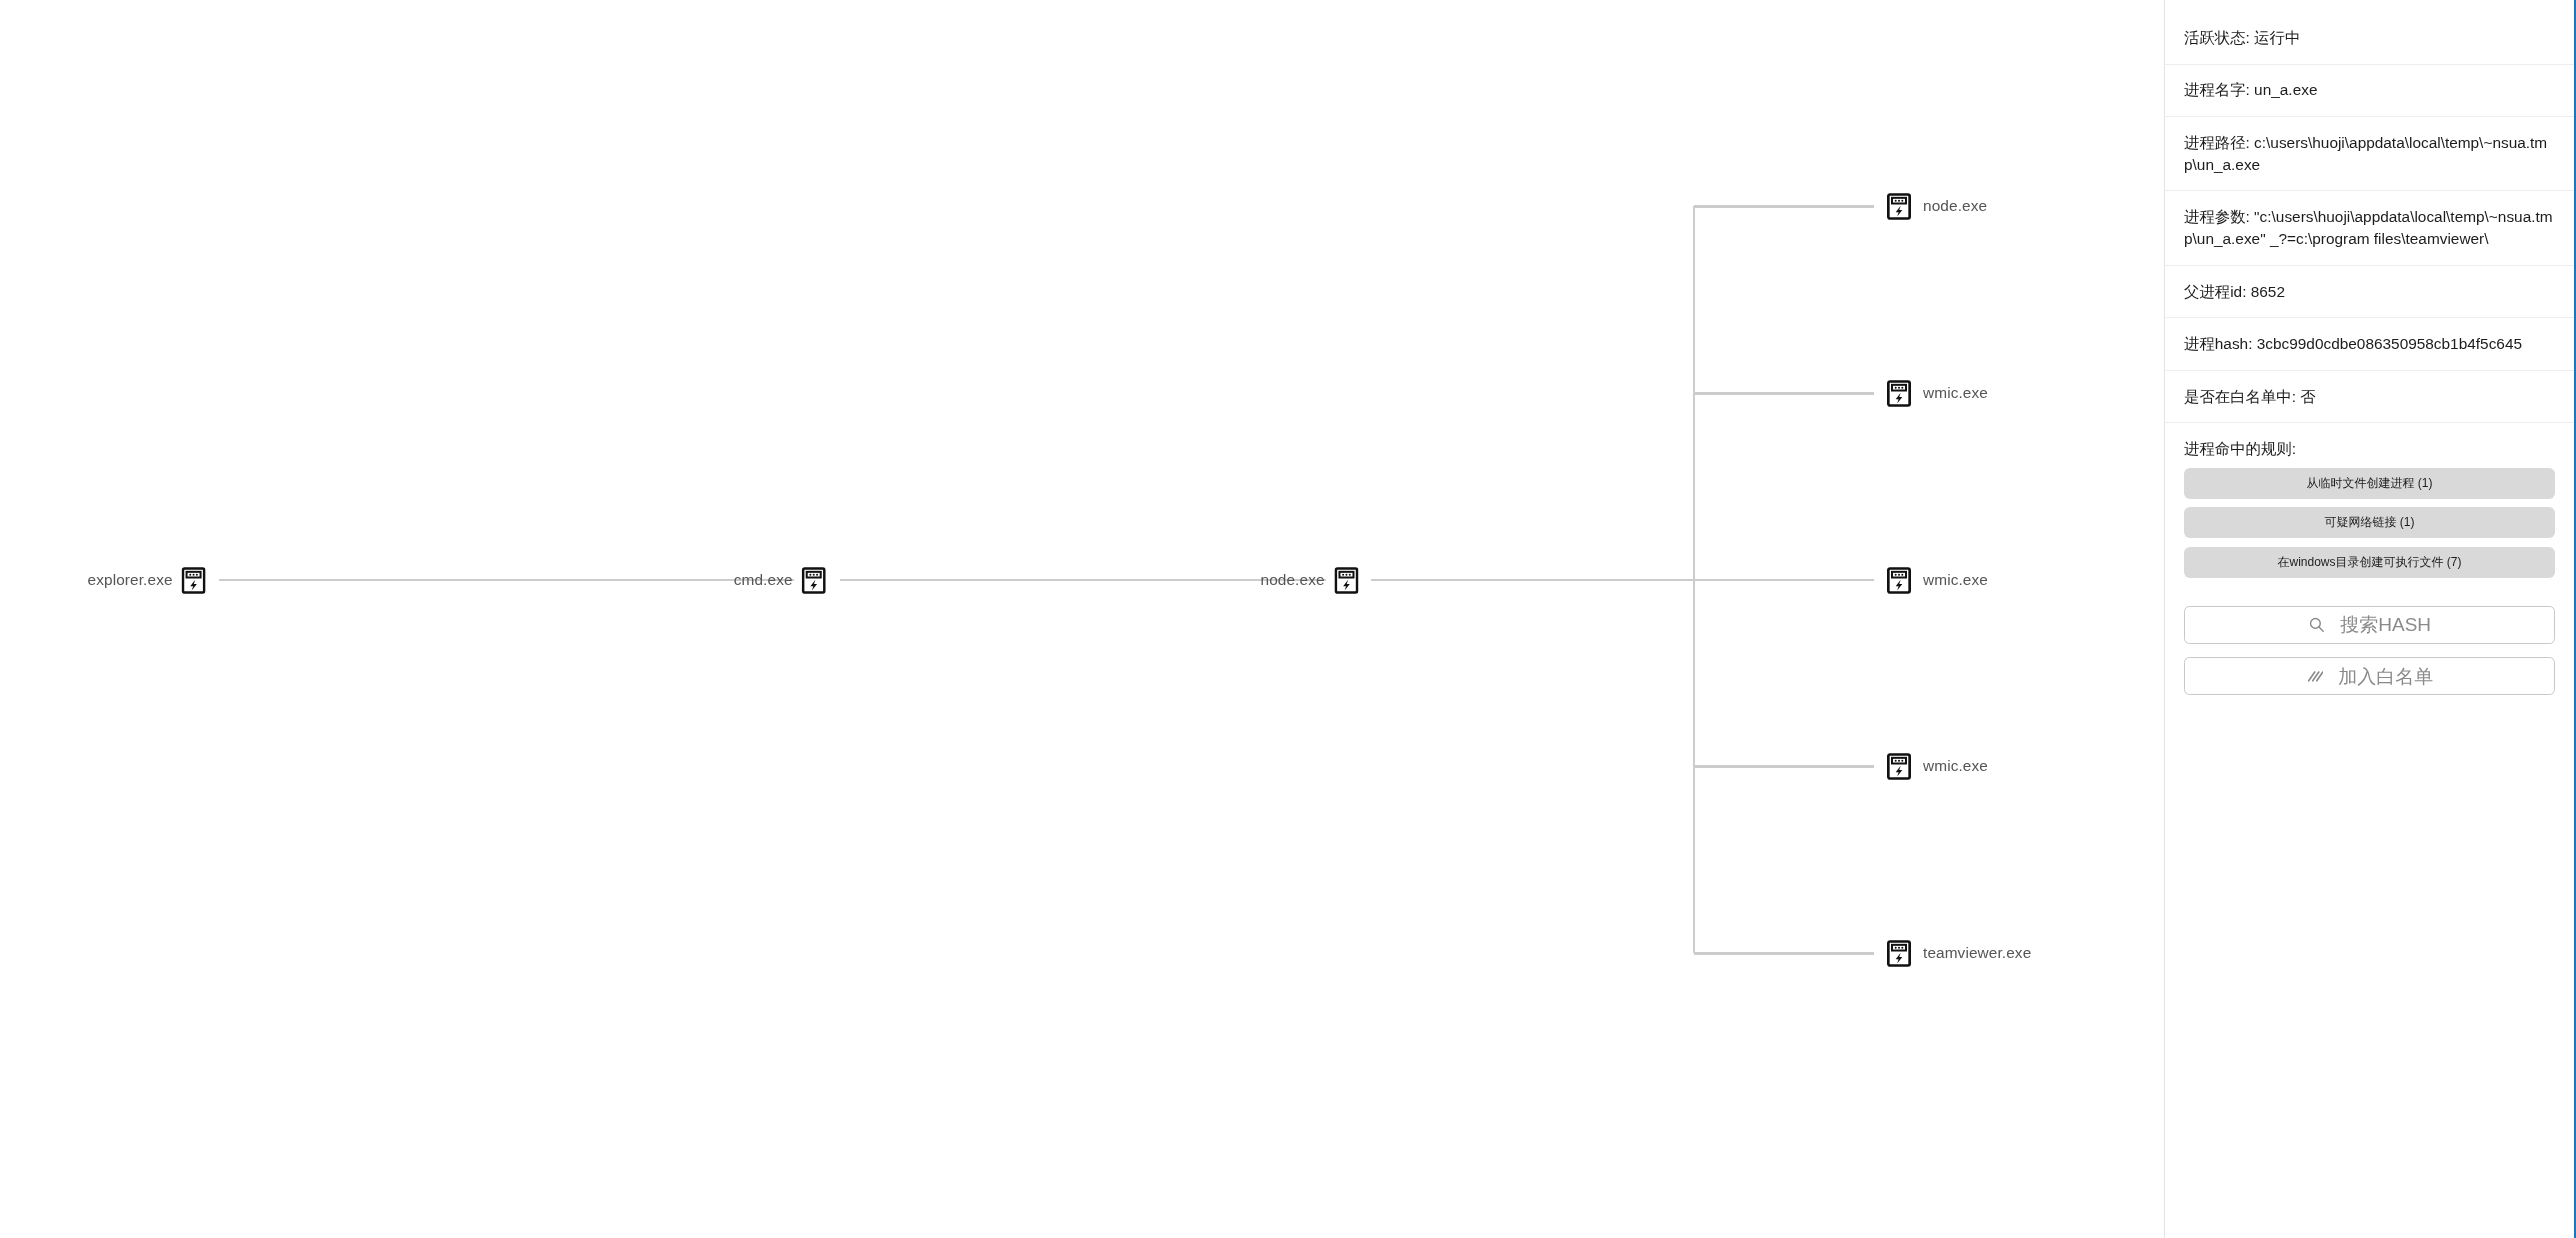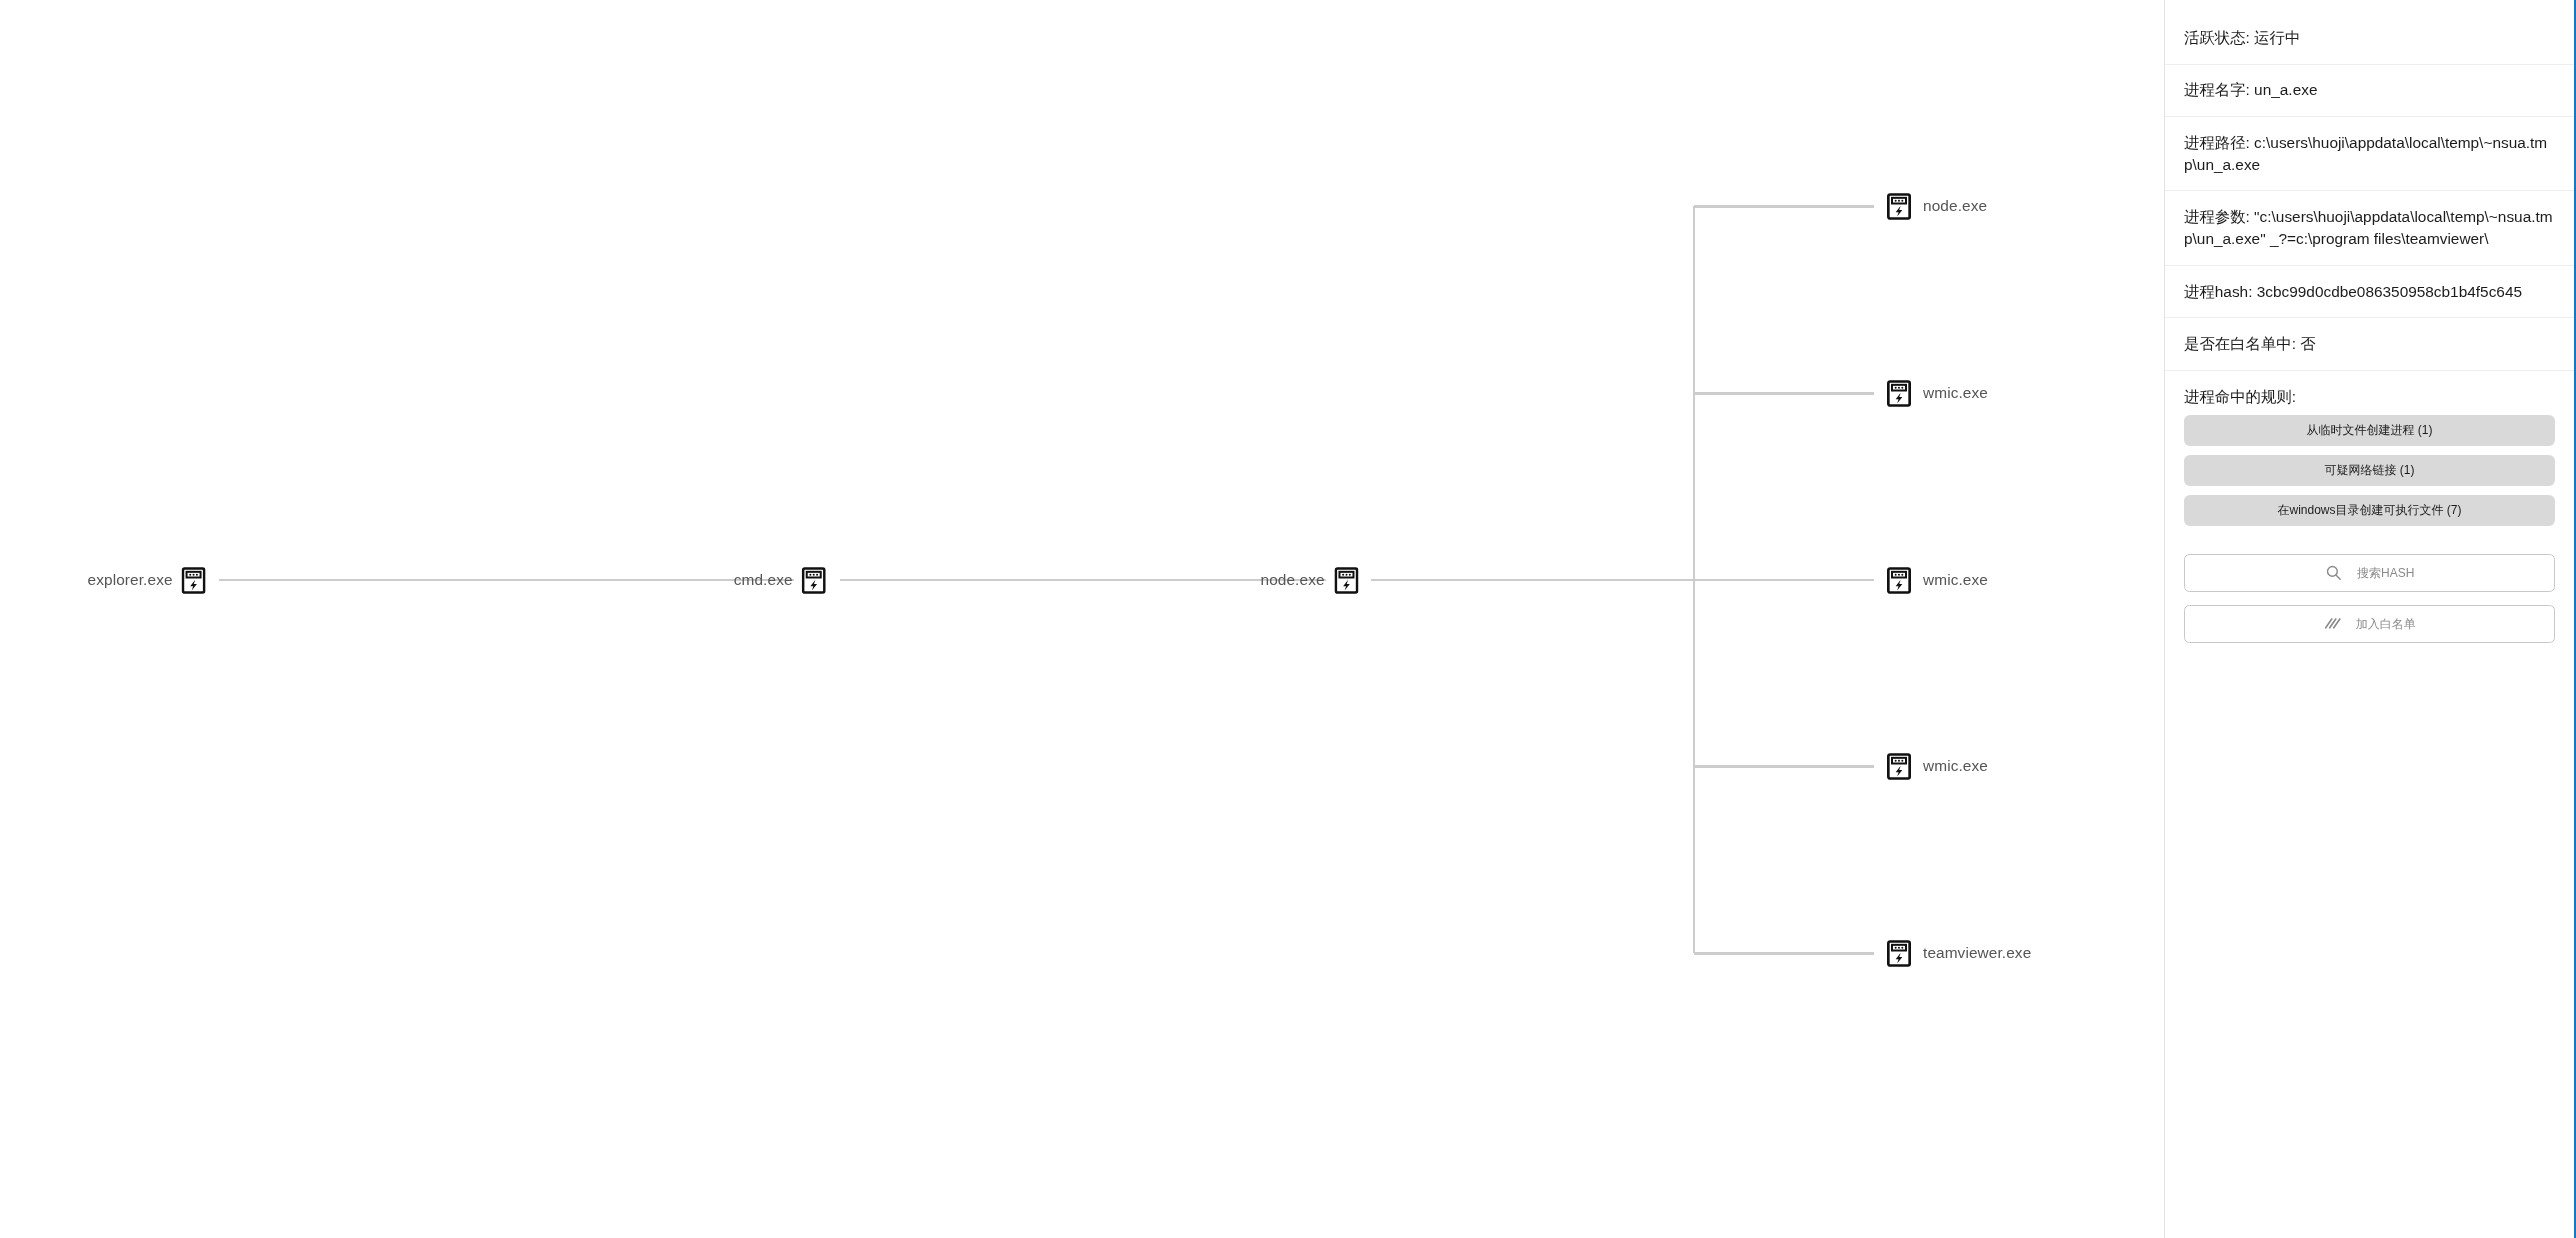--- a/index.html
+++ b/index.html
@@ -148,21 +148,21 @@
     height: 38px;
     background: #ffffff;
     border: 1px solid #c8c8c8;
     border-radius: 5.4px;
     margin-bottom: 13.4px;
     cursor: pointer;
     box-sizing: border-box;
     font-family: inherit;
   }
   .action-btn .btn-label {
-    font-size: 12px;
+    font-size: 19px;
     color: #8a8a8a;
     line-height: 1;
   }
   .btn-icon {
     width: 17.5px;
     height: 17.5px;
     flex: 0 0 auto;
     display: block;
   }
 </style>
@@ -307,20 +307,23 @@
           <div class="info-text">活跃状态: 运行中</div>
         </div>
         <div class="info-row">
           <div class="info-text">进程名字: un_a.exe</div>
         </div>
         <div class="info-row">
           <div class="info-text">进程路径: c:\users\huoji\appdata\local\temp\~nsua.tmp\un_a.exe</div>
         </div>
         <div class="info-row">
           <div class="info-text">进程参数: "c:\users\huoji\appdata\local\temp\~nsua.tmp\un_a.exe" _?=c:\program files\teamviewer\</div>
+        </div>
+        <div class="info-row">
+          <div class="info-text">父进程id: 8652</div>
         </div>
         <div class="info-row">
           <div class="info-text">进程hash: 3cbc99d0cdbe086350958cb1b4f5c645</div>
         </div>
         <div class="info-row">
           <div class="info-text">是否在白名单中: 否</div>
         </div>
       </div>
 
     <div class="info-row rules-row">

